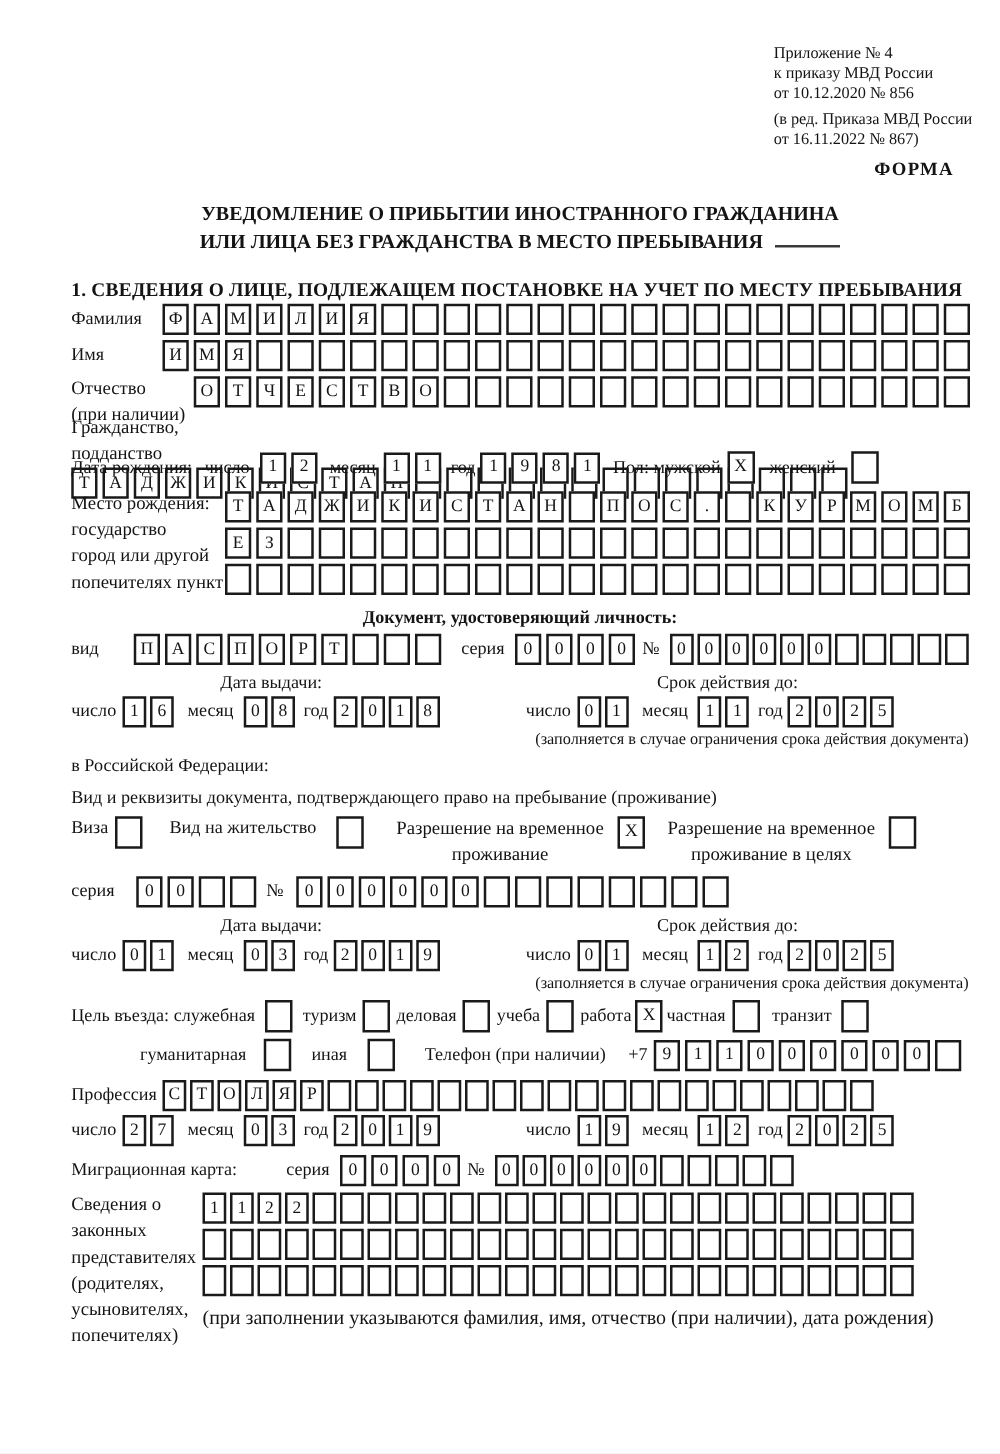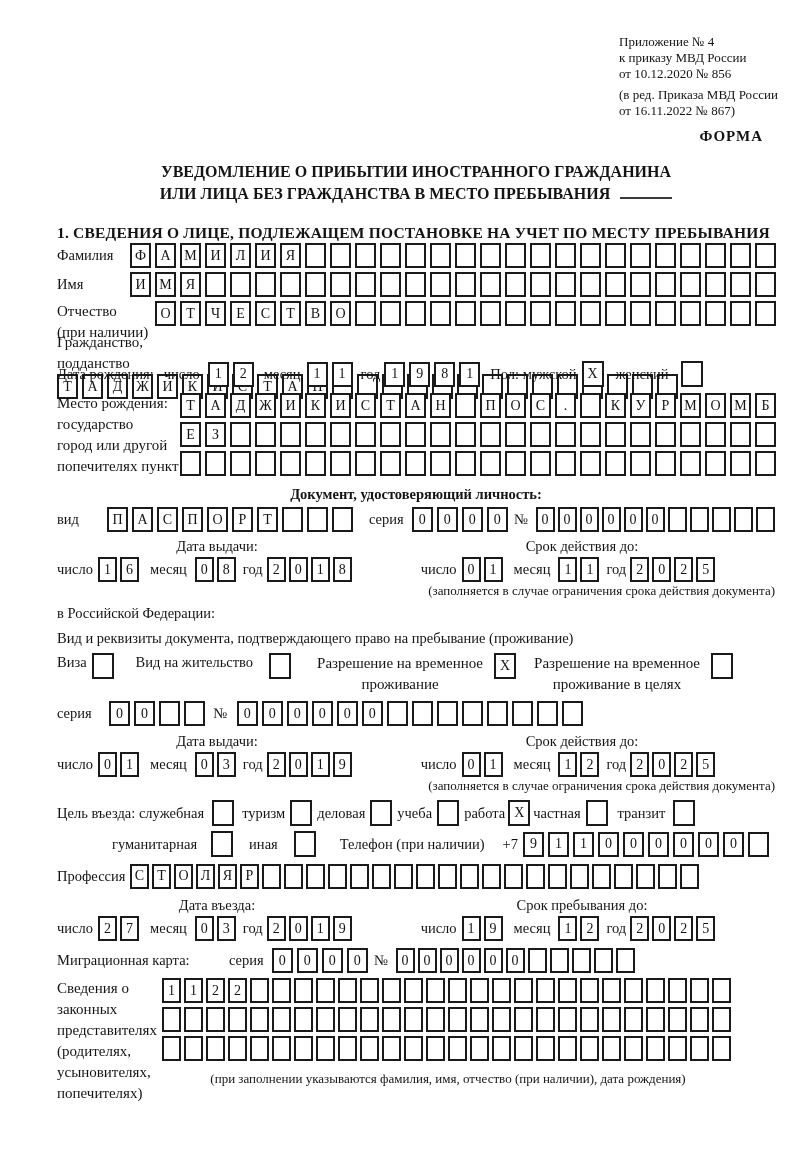--- a/index.html
+++ b/index.html
@@ -32,21 +32,21 @@
           font-size:14px; background:#fff; }
   .cell.sm { width:19px; margin-right:3px; }
 
   .box { flex:none; display:inline-flex; align-items:center; justify-content:center;
          width:22px; height:26px; border:2px solid #1a1a1a; font-size:14px; background:#fff; }
 
   .gapseg { flex:none; display:inline-block; height:1px; }
 
   .cellcol { display:flex; flex-direction:column; flex:none; }
   .colrow { margin-bottom:4px; }
-  .colnote { font-size:13px; line-height:16px; text-align:center; margin-top:6px; }
+  .colnote { font-size:16px; line-height:16px; text-align:center; margin-top:6px; }
 </style>
 </head>
 <body>
 
 <div class="page">
 
   <div class="hdr">
     <div>Приложение № 4</div>
     <div>к приказу МВД России</div>
     <div>от 10.12.2020 № 856</div>
@@ -606,25 +606,20 @@
           <span class="cell sm"></span>
           <span class="cell sm"></span>
           <span class="cell sm"></span>
           <span class="cell sm"></span>
           <span class="cell sm"></span>
           <span class="cell sm"></span>
           <span class="cell sm"></span>
           <span class="cell sm"></span>
         </span>
       </div>
-      <div class="row" style="margin-top: 6px;">
-        <span class="t head" style="width: 320px; text-align: center;">Дата въезда:</span>
-        <span class="gapseg" style="width: 40px;"></span>
-        <span class="t head" style="width: 330px; text-align: center;">Срок пребывания до:</span>
-      </div>
       <div class="row" style="margin-top: 2px; height: 25px;">
         <span class="t">число</span>
         <span class="gapseg" style="width: 5px;"></span>
         <span class="cells">
           <span class="cell sm">2</span>
           <span class="cell sm">7</span>
         </span>
         <span class="gapseg" style="width: 8px;"></span>
         <span class="t">месяц</span>
         <span class="gapseg" style="width: 8px;"></span>

